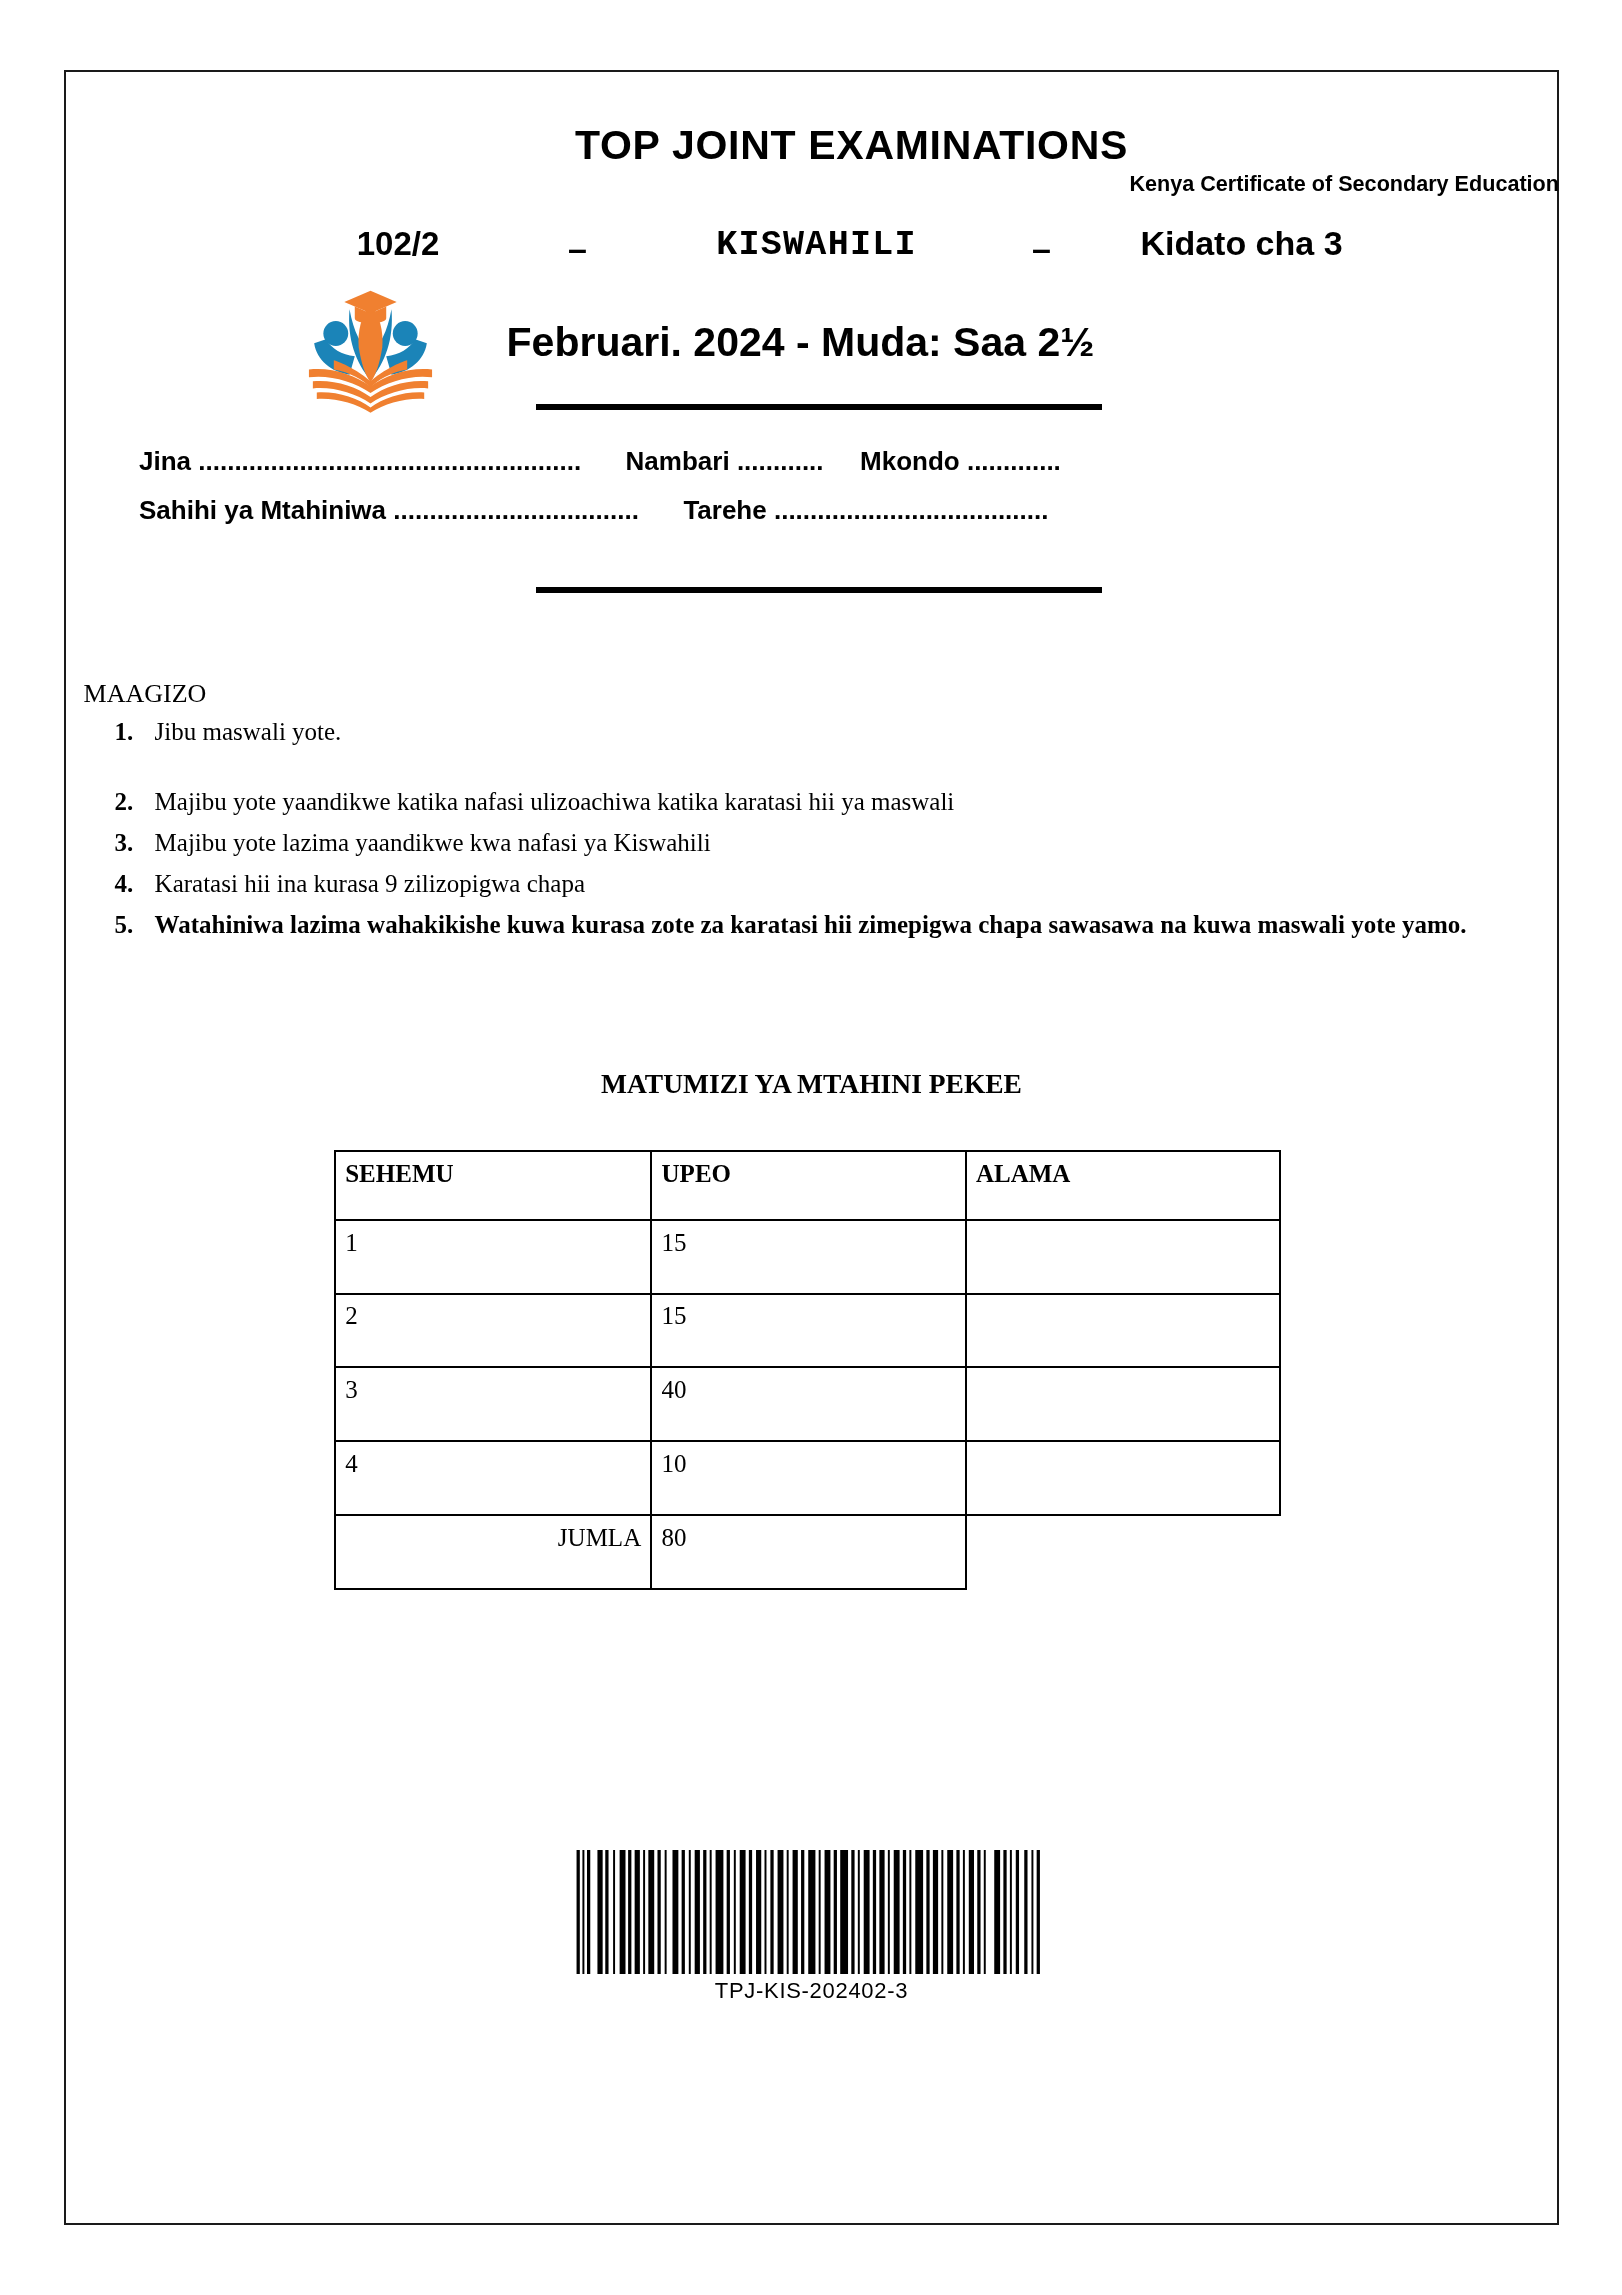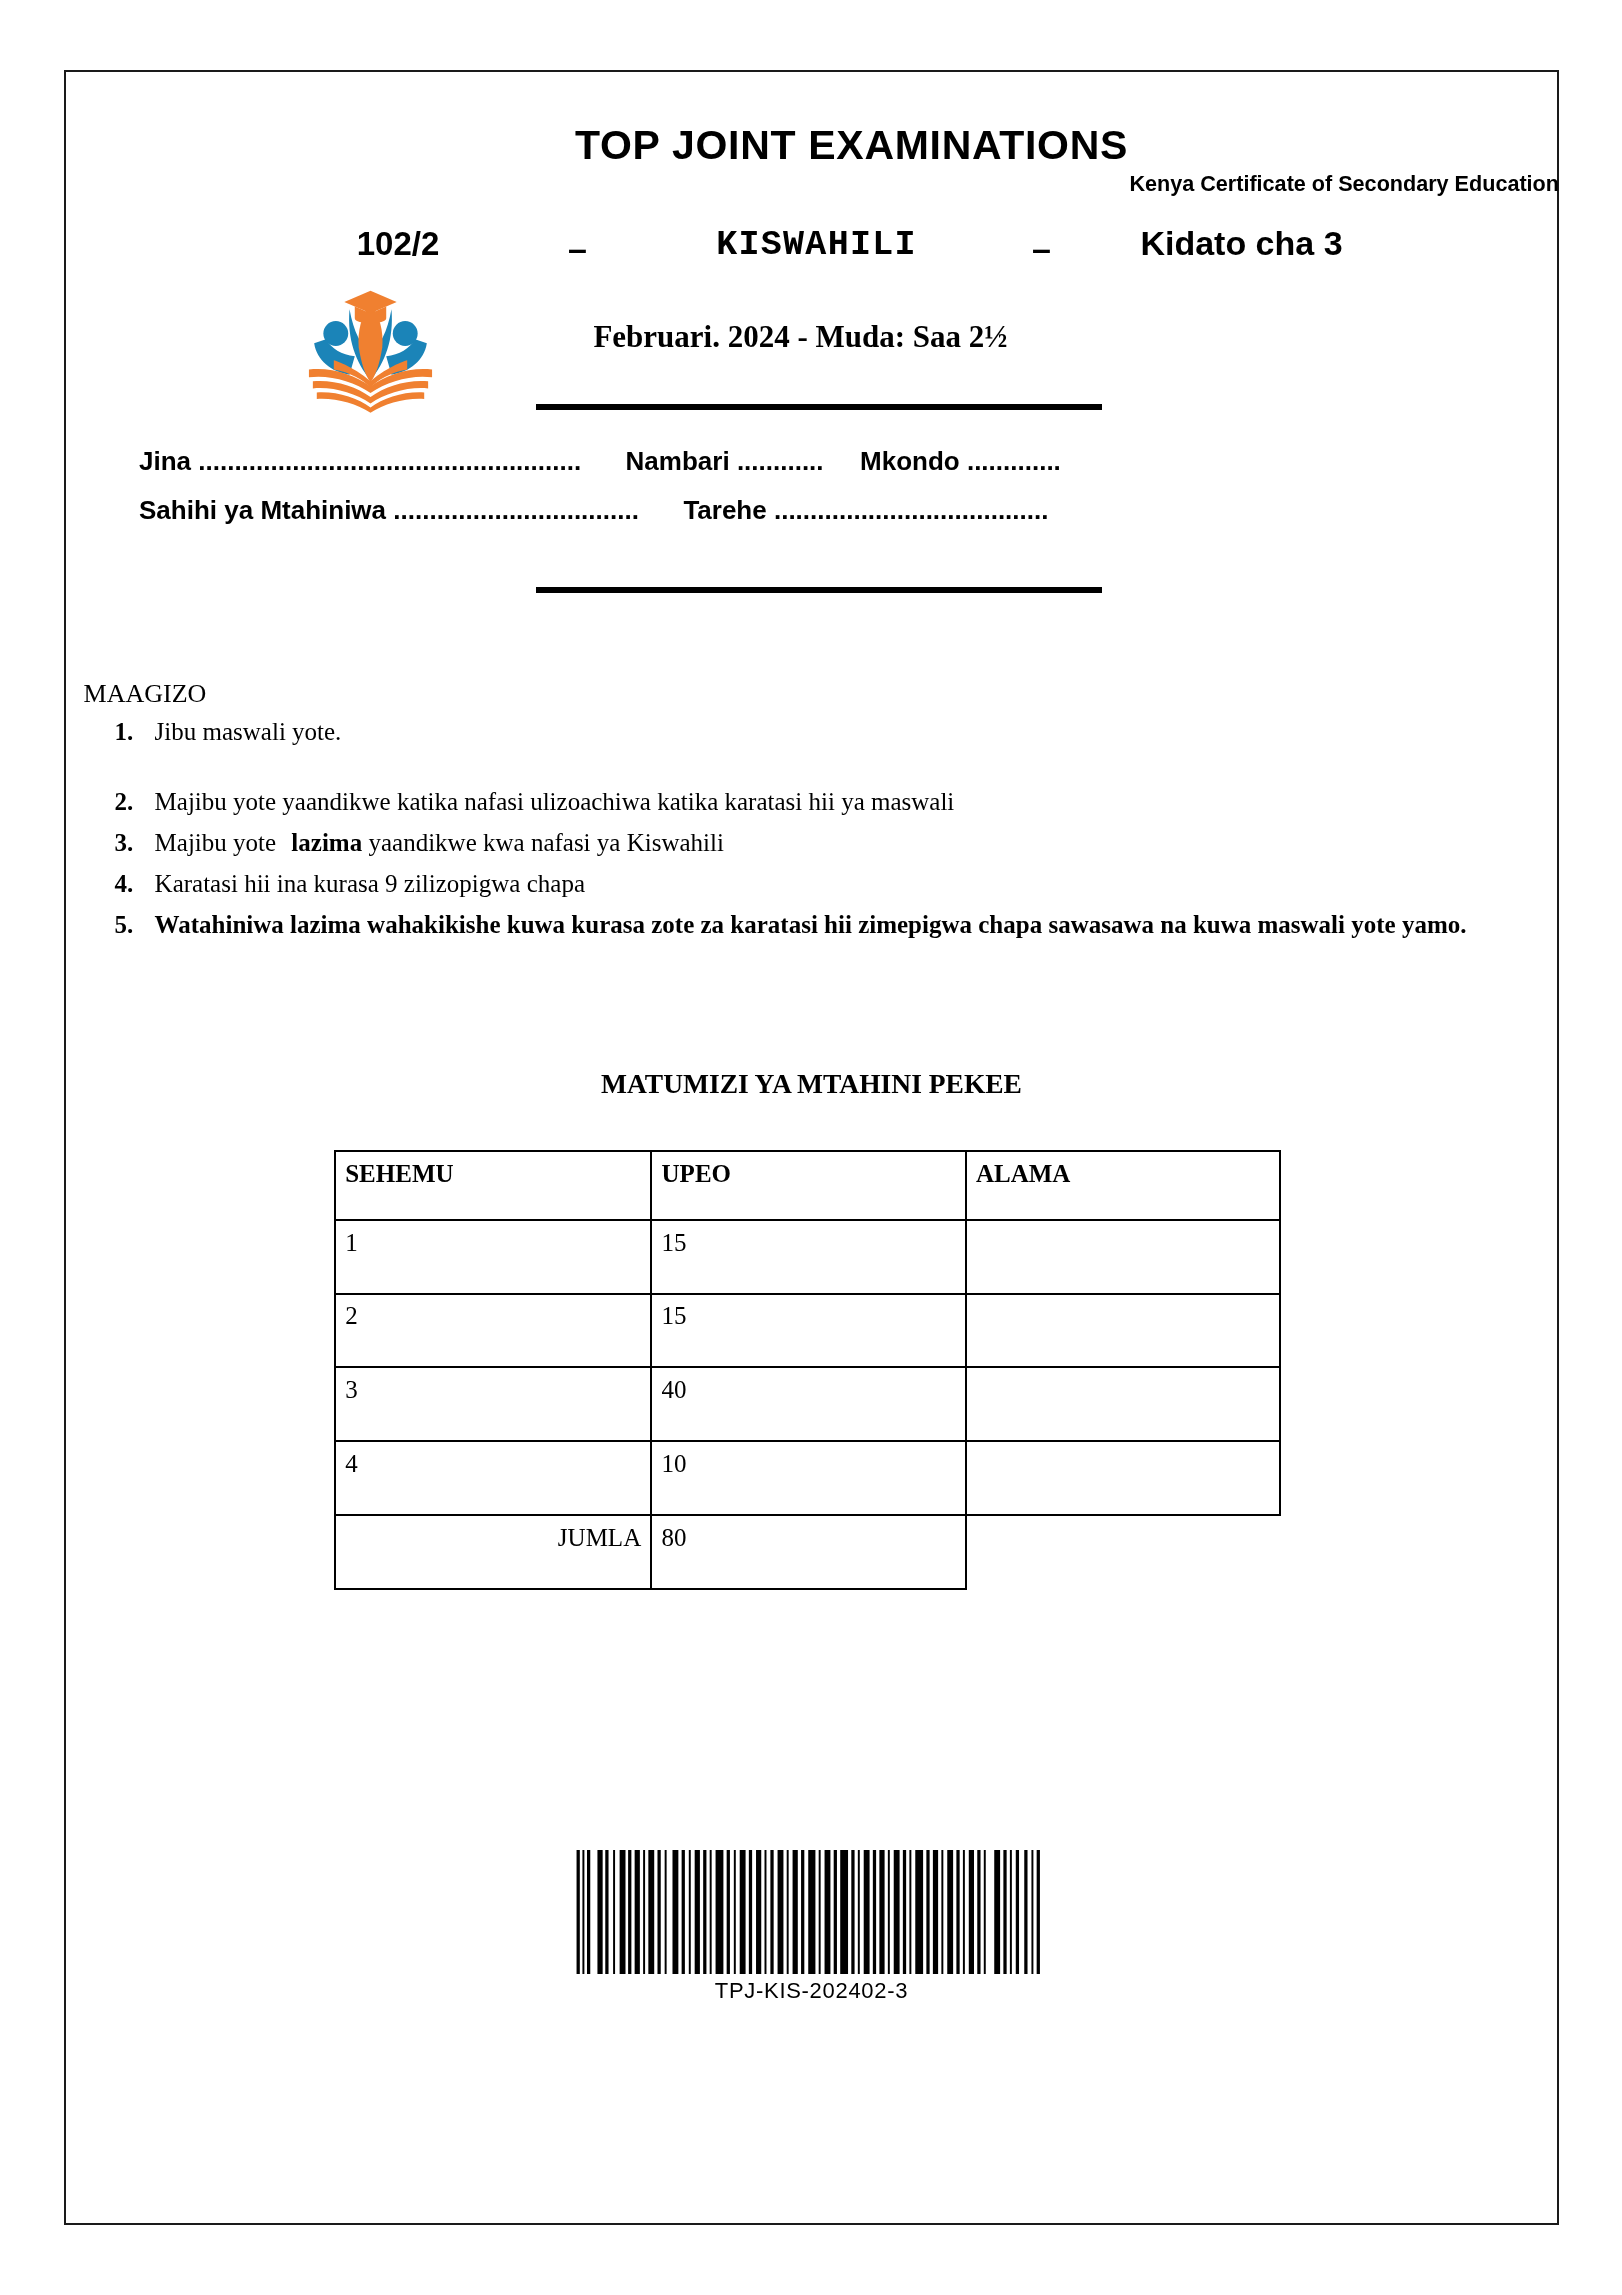--- a/index.html
+++ b/index.html
@@ -125,23 +125,23 @@
     width: 131px;
     height: 131px;
   }
 
   .exam-date {
     position: absolute;
     left: 393px;
     top: 249px;
     width: 687px;
     text-align: center;
-    font-family: Liberation Serif, serif;
-    font-weight: bold;
-    font-size: 31px;
+    font-family: Liberation Sans, sans-serif;
+    font-weight: bold;
+    font-size: 41px;
   }
 
   
   .rule {
     position: absolute;
     left: 472px;
     width: 566px;
     height: 5.9px;
     background: #000000;
   }
@@ -191,21 +191,21 @@
     line-height: 1.32;
     padding-left: 71px;
   }
   .mi .num {
     position: absolute;
     left: 31px;
     top: 0;
     font-weight: bold;
   }
   .mi.bold-item { font-weight: bold; }
-  .mi b { font-weight: bold; margin-left: 9px; }
+  .mi b { font-weight: normal; }
   .mi-1 { margin-bottom: 37px; }
   .mi-2 { margin-bottom: 7.9px; }
   .mi-3 { margin-bottom: 7.9px; }
   .mi-4 { margin-bottom: 7.9px; }
   .mi-5 { margin-bottom: 0; }
 
   
   .table-heading {
     position: absolute;
     left: 0;

